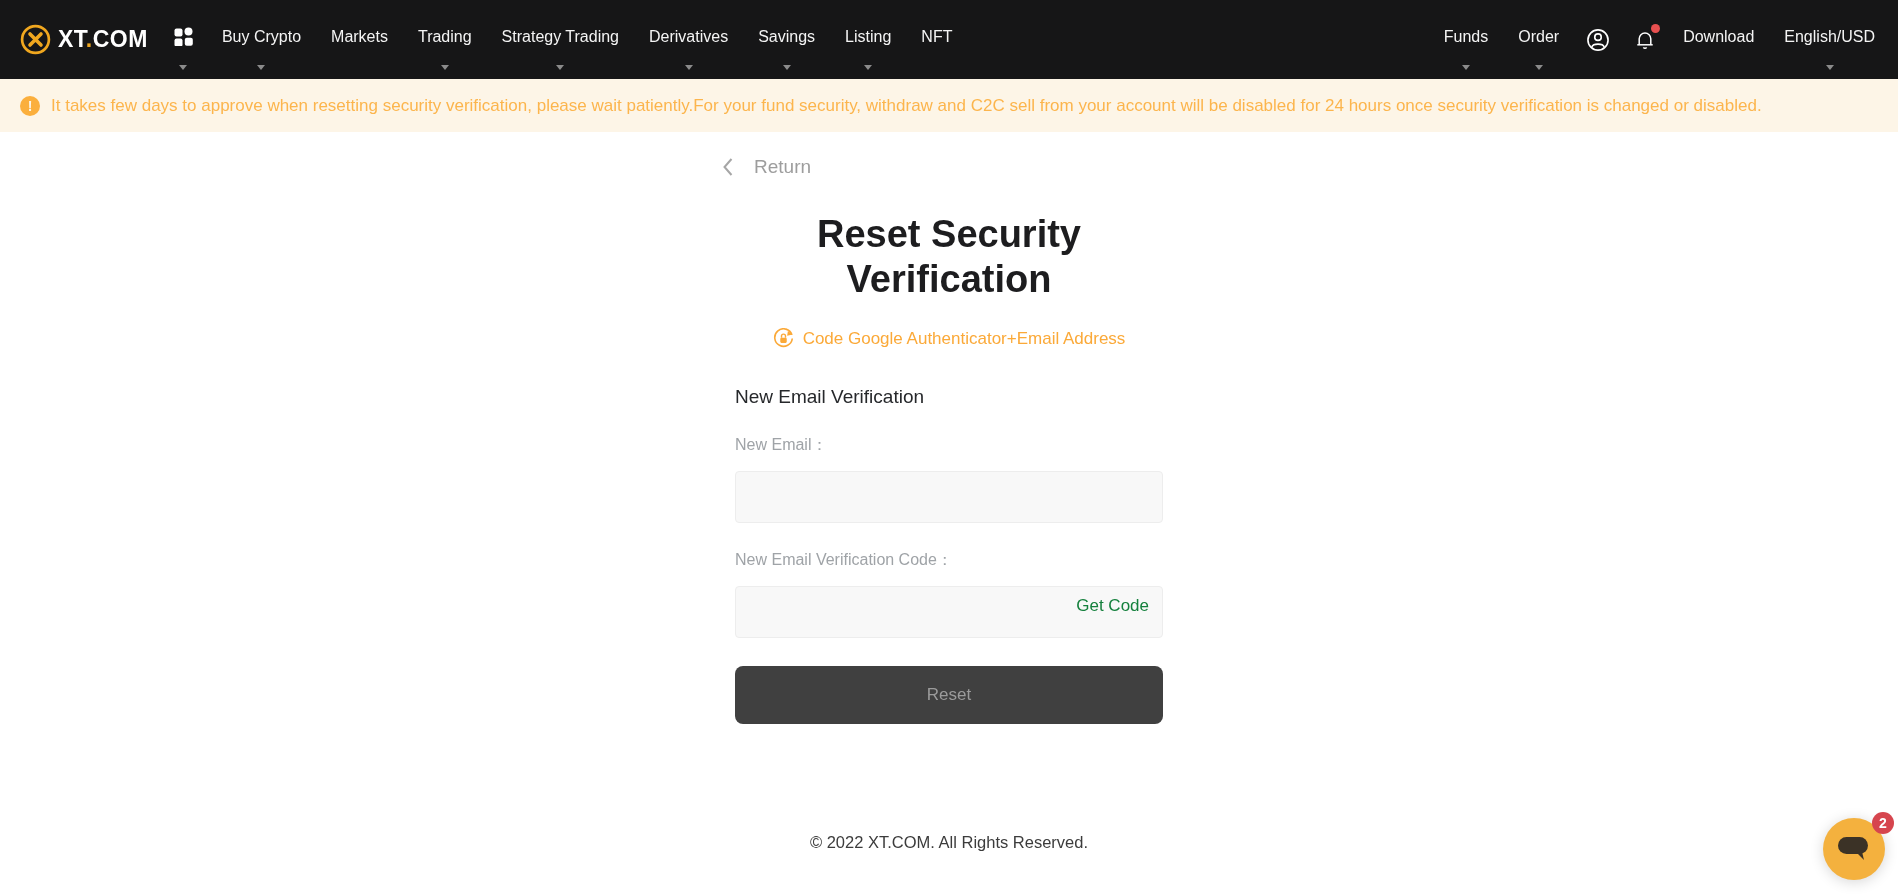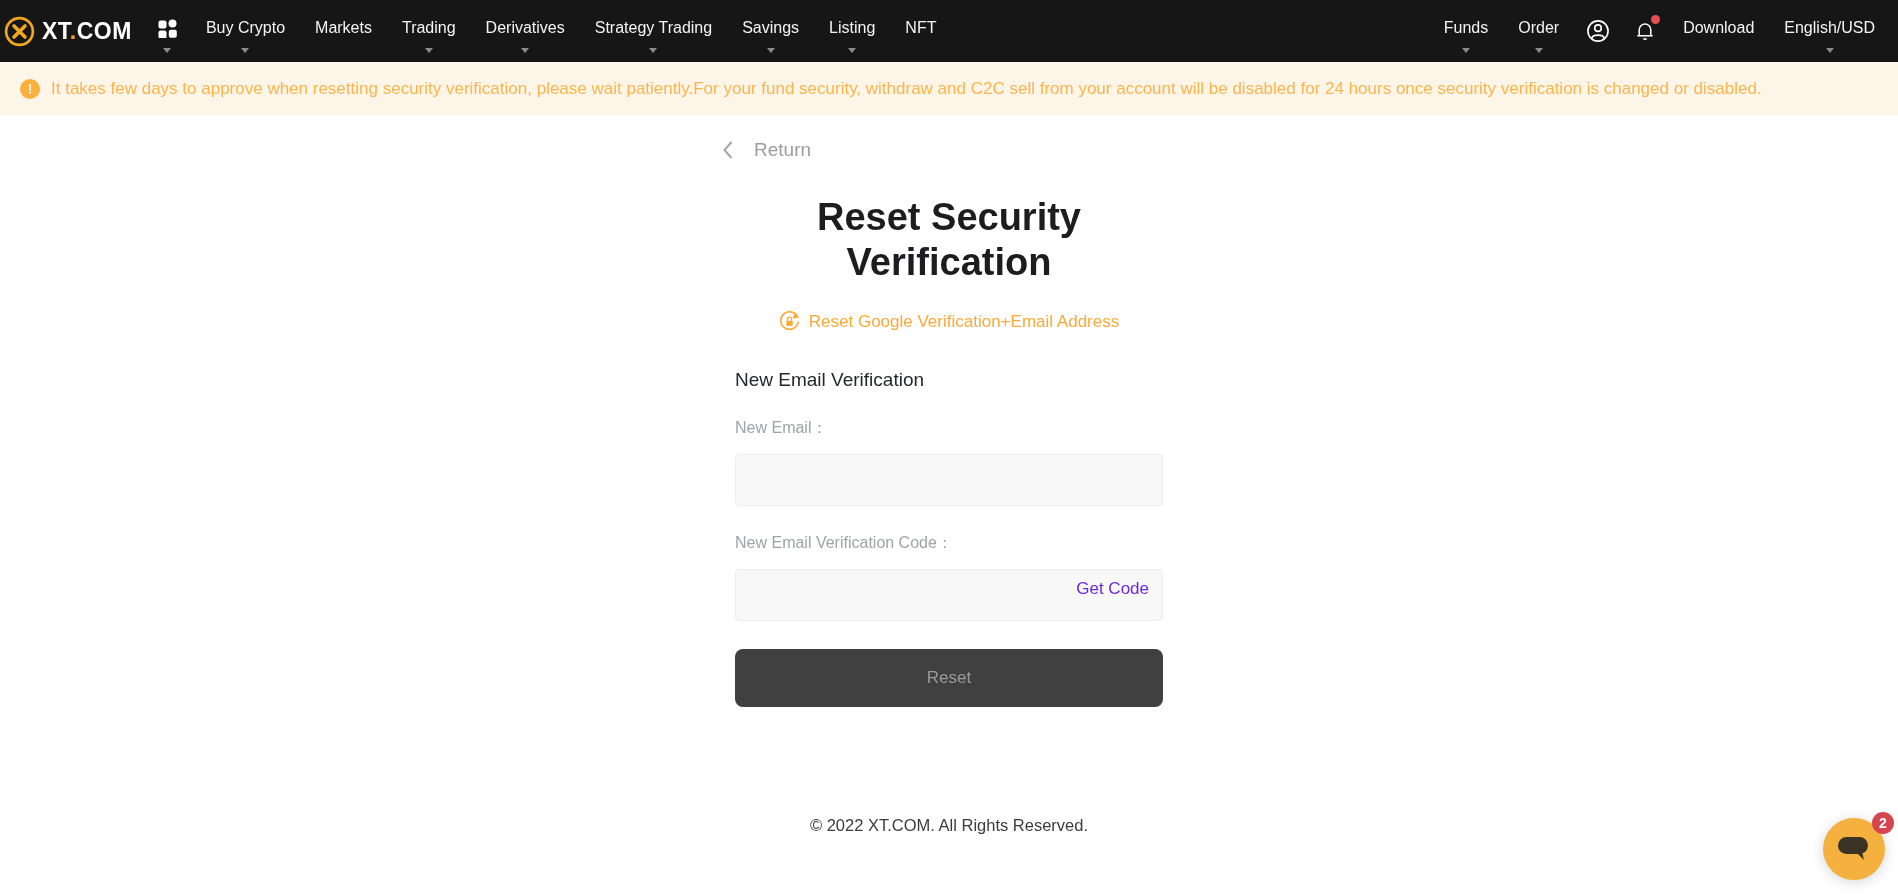--- a/index.html
+++ b/index.html
@@ -4,22 +4,22 @@
 <style>
   * { margin:0; padding:0; box-sizing:border-box; }
   html,body { width:1898px; height:894px; }
   body {
     font-family:"Liberation Sans","DejaVu Sans",sans-serif;
     background:#ffffff; position:relative; overflow:hidden;
   }
 
   
   .navbar {
-    height:62px; background:#161617; display:flex; align-items:stretch;
-    padding-left:4px; padding-right:8px; position:relative; z-index:5;
+    height:79px; background:#161617; display:flex; align-items:stretch;
+    padding-left:20px; padding-right:8px; position:relative; z-index:5;
   }
   .logo { display:flex; align-items:center; gap:7px; margin-right:12px; cursor:pointer; }
   .logo-mark { display:flex; align-items:center; }
   .logo-text { color:#ffffff; font-size:23px; font-weight:700; letter-spacing:0.5px; }
   .logo-dot { color:#f0a71f; }
   .nav-item {
     position:relative; display:flex; align-items:center; justify-content:center;
     padding:0 15px; color:#f4f4f4; font-size:16px; font-weight:500;
     cursor:pointer; white-space:nowrap;
   }
@@ -72,21 +72,21 @@
   .text-input {
     margin-top:15px; width:428px; height:52px; background:#f8f8f8;
     border:1px solid #ededed; border-radius:4px; outline:none;
     font-size:16px; color:#333; padding:0 14px;
     font-family:"Liberation Sans","DejaVu Sans",sans-serif;
   }
   .input-wrap { position:relative; width:428px; }
   .input-wrap .text-input { width:100%; padding-right:95px; }
   .get-code {
     position:absolute; right:14px; top:50%; transform:translateY(-43%);
-    color:#6d28d9; font-size:17px; cursor:pointer;
+    color:#15803d; font-size:17px; cursor:pointer;
   }
   .reset-btn {
     margin-top:28px; width:428px; height:58px; background:#404040;
     border:none; border-radius:8px; color:#9b9b9b; font-size:17px;
     cursor:pointer; font-family:"Liberation Sans","DejaVu Sans",sans-serif;
   }
 
   
   .footer { margin-top:109px; text-align:center; color:#3c3c3c; font-size:16.5px; }
 
@@ -132,25 +132,25 @@
     <span class="caret"></span>
   </div>
   <div class="nav-item">
     <span class="nav-label">Markets</span>
   </div>
   <div class="nav-item">
     <span class="nav-label">Trading</span>
     <span class="caret"></span>
   </div>
   <div class="nav-item">
+    <span class="nav-label">Strategy Trading</span>
+    <span class="caret"></span>
+  </div>
+  <div class="nav-item">
     <span class="nav-label">Derivatives</span>
-    <span class="caret"></span>
-  </div>
-  <div class="nav-item">
-    <span class="nav-label">Strategy Trading</span>
     <span class="caret"></span>
   </div>
   <div class="nav-item">
     <span class="nav-label">Savings</span>
     <span class="caret"></span>
   </div>
   <div class="nav-item">
     <span class="nav-label">Listing</span>
     <span class="caret"></span>
   </div>
@@ -211,21 +211,21 @@
   <div class="page-title">Reset Security Verification</div>
 
 
   <div class="reset-link-row">
     <svg width="21" height="21" viewBox="0 0 22 22" fill="none">
       <path d="M19.8 7.2 A9.2 9.2 0 1 0 20.2 11" stroke="#fba938" stroke-width="1.7" fill="none"></path>
       <path d="M15.6 3.2 L20.6 6.8 L14.8 8.2 Z" fill="#fba938"></path>
       <rect x="7.6" y="10.2" width="6.8" height="5.4" rx="1.2" fill="#fba938"></rect>
       <path d="M8.9 10.2 v-1.7 a2.1 2.1 0 0 1 4.2 0 v1.7" stroke="#fba938" stroke-width="1.5" fill="none"></path>
     </svg>
-    <span class="reset-link-text">Reset Google Verification+Email Address</span>
+    <span class="reset-link-text">Code Google Authenticator+Email Address</span>
   </div>
 
   <div class="section-title">New Email Verification</div>
 
   <div class="field-label">New Email：</div>
   <input class="text-input" type="text" value="" style="">
 
   <div class="field-label">New Email Verification Code：</div>
   <div class="input-wrap">
     <input class="text-input" type="text" value="" style="">

